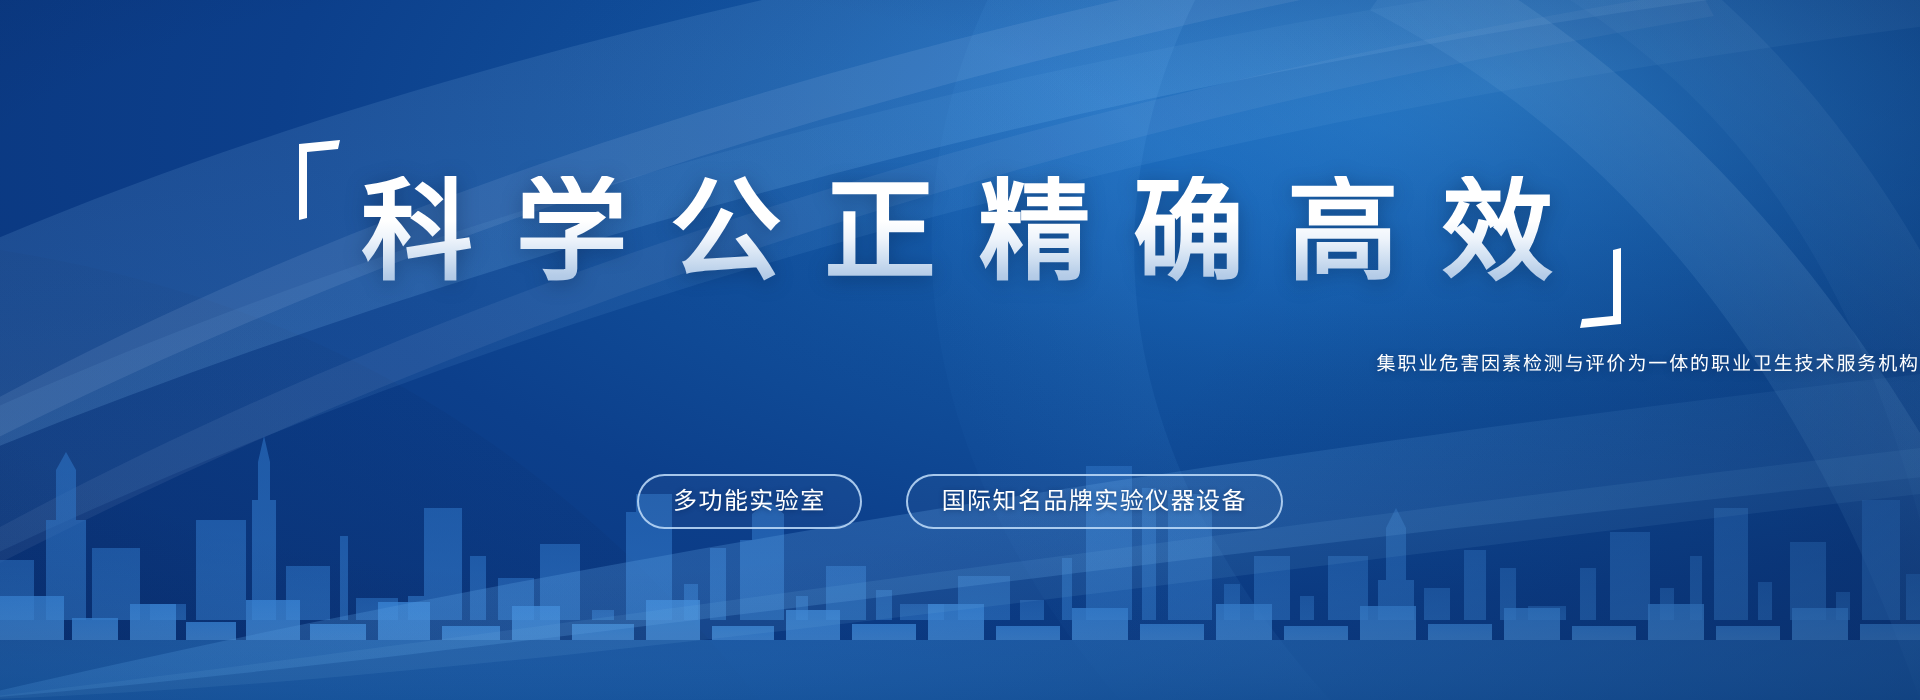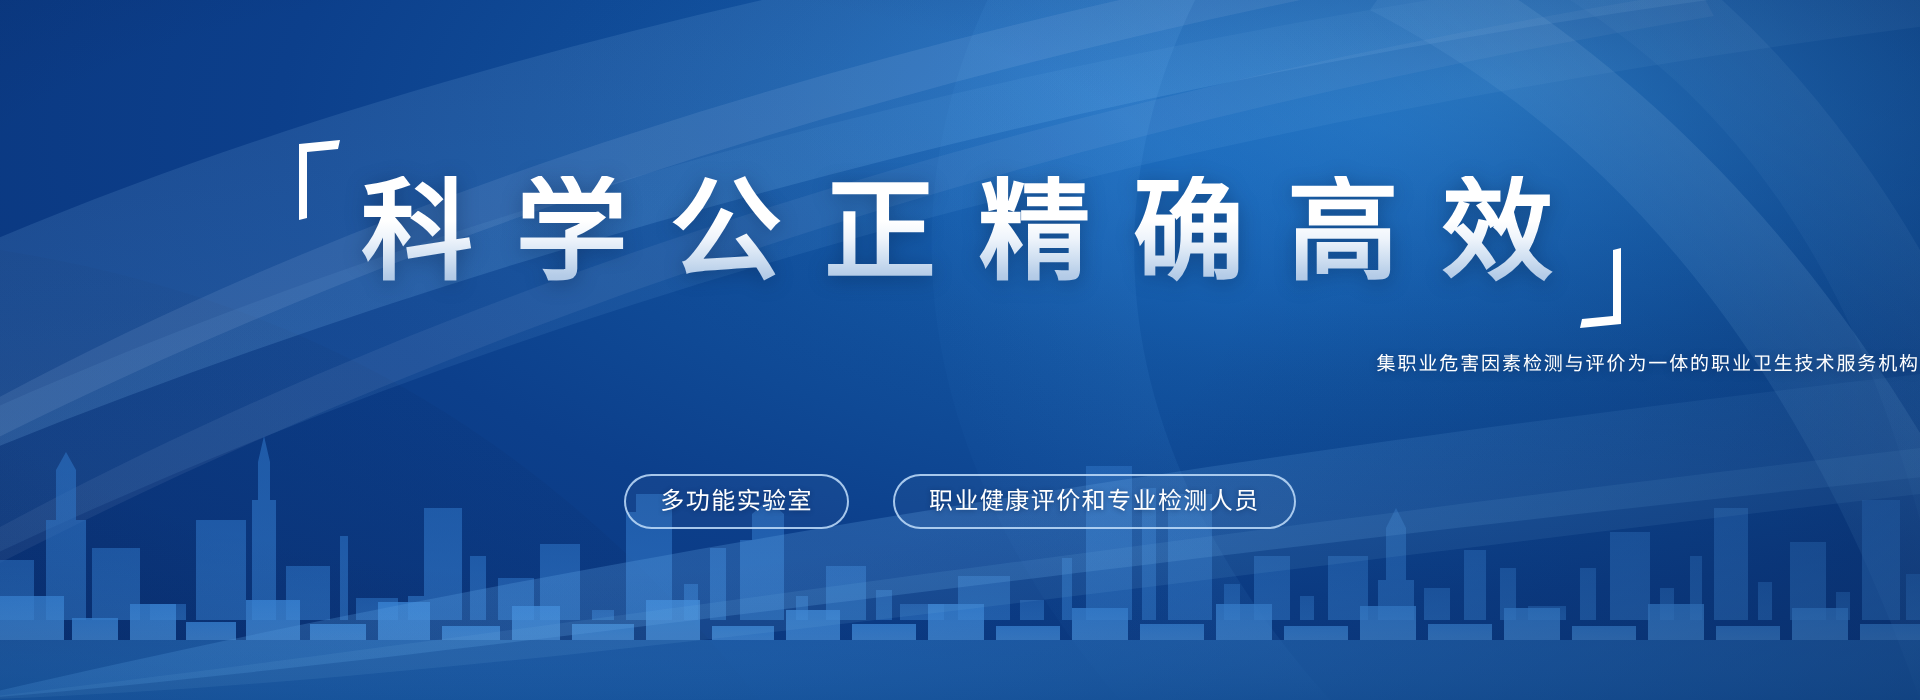--- a/index.html
+++ b/index.html
@@ -323,17 +323,17 @@
           </svg>
         </span>
 
       </div>
     </div>
 
     <div class="subtitle">集职业危害因素检测与评价为一体的职业卫生技术服务机构</div>
 
     <div class="pills">
       <div class="pill">多功能实验室</div>
-      <div class="pill">职业健康评价和专业检测人员</div>
+      <div class="pill">国际知名品牌实验仪器设备</div>
     </div>
 
   </div>
 </div>
 
 </body></html>

